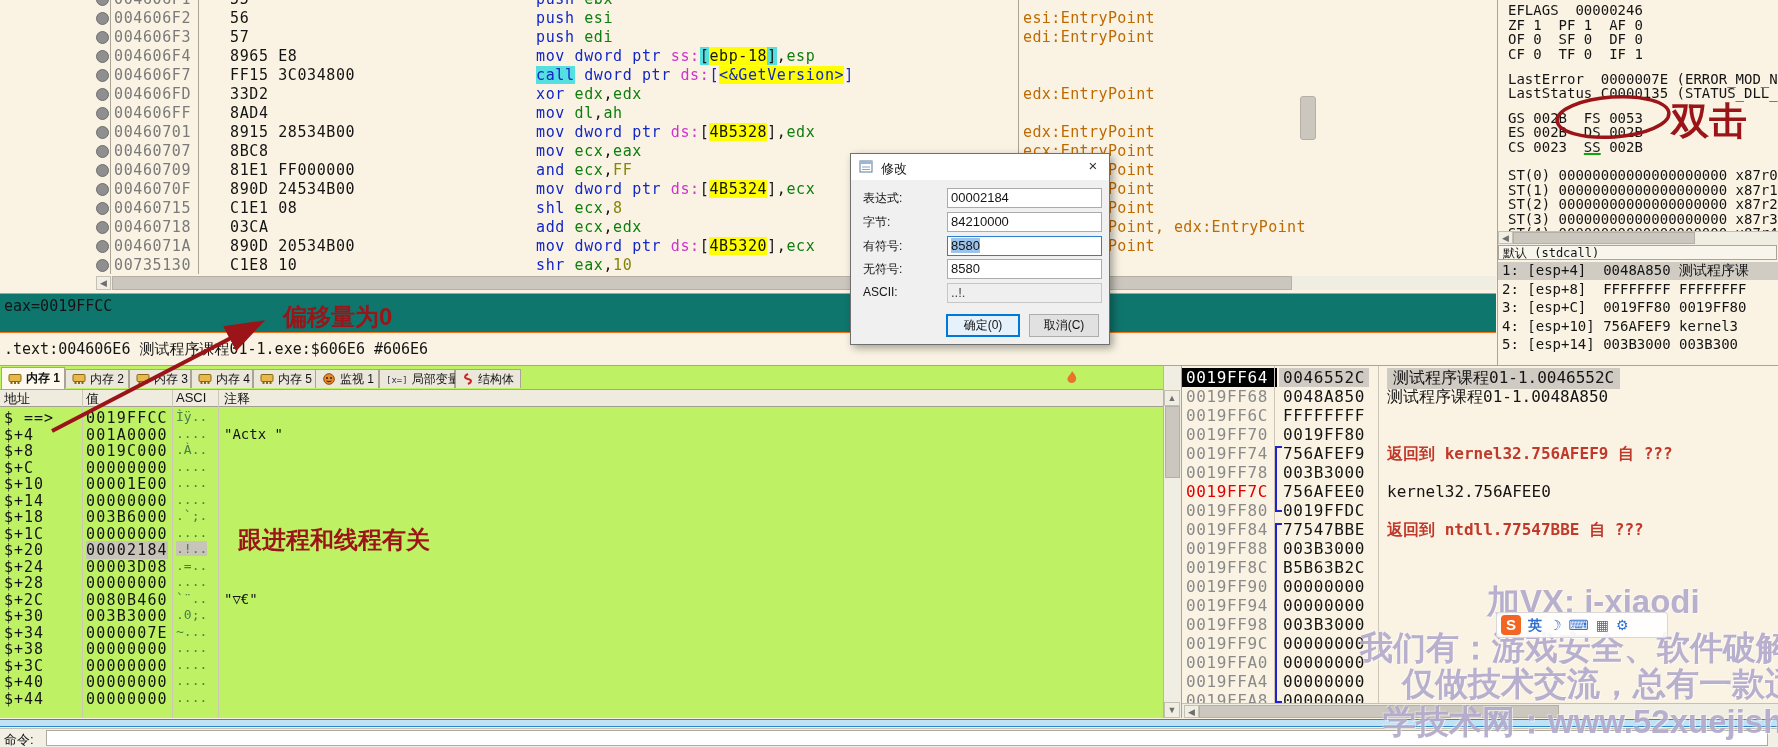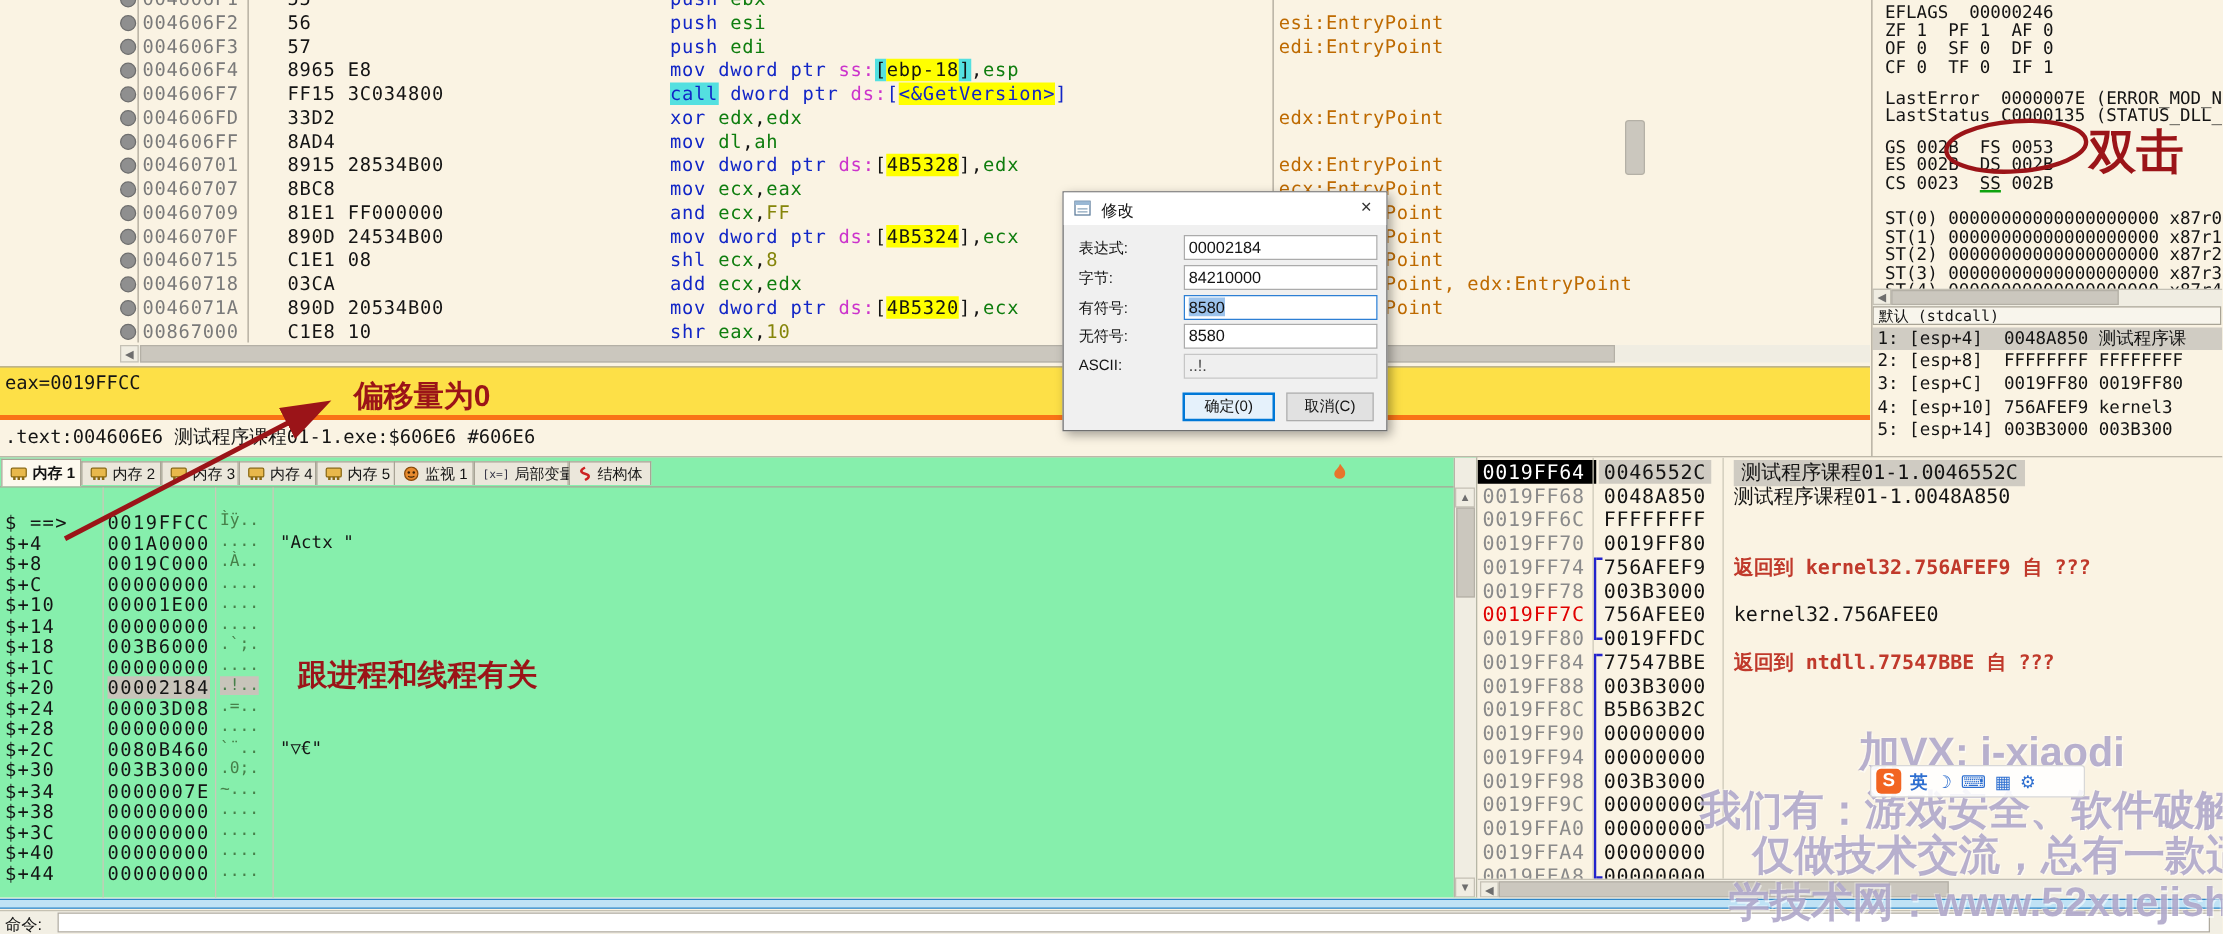--- a/index.html
+++ b/index.html
@@ -38,25 +38,25 @@
          font-size:14px;color:#141414;}
   .ss-underline{text-decoration:underline;text-decoration-color:#0FA30F;text-decoration-thickness:2px;}
   #arg-list .argrow{position:absolute;left:0;width:100%;height:18px;white-space:pre;
          font-family:"DejaVu Sans Mono",monospace;font-size:14px;color:#141414;padding-left:4px;box-sizing:border-box;}
   .argrow.sel{background:#D0CCC3;}
   #callconv{position:absolute;left:0px;top:245px;width:279px;height:15px;background:#F8F5EC;
             border:1px solid #A9A496;font-family:"DejaVu Sans Mono",monospace;font-size:12px;
             line-height:14px;padding-left:4px;box-sizing:border-box;color:#141414;}
   
   #infobox{position:absolute;left:0;top:293px;width:1496px;height:38px;border-top:1px solid #A9A496;
-           border-bottom:4px solid #f97316;background:#fde047;}
+           border-bottom:1px solid #f97316;background:#0f766e;}
   #eax-line{position:absolute;left:4px;top:3px;font-size:15px;color:#141414;}
   #status-line{position:absolute;left:4px;top:340px;font-size:15px;color:#141414;}
   
-  #dump{position:absolute;left:0;top:366px;width:1181px;height:352px;overflow:hidden;background:#86efac;}
+  #dump{position:absolute;left:0;top:366px;width:1181px;height:352px;overflow:hidden;background:#bef264;}
   #dump-tabs{position:absolute;left:0;top:1px;height:22px;width:100%;border-bottom:1px solid #A9A496;}
   .tab{position:absolute;top:2px;height:19px;border:1px solid #A9A496;border-bottom:none;
        background:#EBE7DB;font-size:12px;color:#141414;display:flex;align-items:center;
        gap:4px;padding:0 6px;box-sizing:border-box;white-space:nowrap;}
   .tab.active{background:#FDF9EE;top:0px;height:22px;font-weight:bold;}
   .tab .ticon{display:inline-block;line-height:0;}
   #dump-header{position:absolute;left:0;top:24px;width:1163px;height:16px;background:#EFEBDF;
                border-bottom:1px solid #A39E90;font-size:13px;color:#141414;}
   #dump-header span{position:absolute;top:0;}
   .mrow{position:absolute;left:0;width:1163px;height:17px;}
@@ -138,21 +138,21 @@
       <div class="drow" style="top: 66px;"><span class="bp-dot"></span><span class="d-addr">004606F7</span><span class="d-bytes">FF15 3C034800</span><span class="d-instr"><span class="tk-hb">call</span><span class="tk-p"> </span><span class="tk-m">dword ptr </span><span class="tk-s">ds:</span><span class="tk-b">[</span><span class="tk-hy">&lt;&amp;GetVersion&gt;</span><span class="tk-b">]</span></span><span class="d-comment"></span></div>
       <div class="drow" style="top: 85px;"><span class="bp-dot"></span><span class="d-addr">004606FD</span><span class="d-bytes">33D2</span><span class="d-instr"><span class="tk-m">xor</span><span class="tk-p"> </span><span class="tk-r">edx</span><span class="tk-p">,</span><span class="tk-r">edx</span></span><span class="d-comment">edx:EntryPoint</span></div>
       <div class="drow" style="top: 104px;"><span class="bp-dot"></span><span class="d-addr">004606FF</span><span class="d-bytes">8AD4</span><span class="d-instr"><span class="tk-m">mov</span><span class="tk-p"> </span><span class="tk-r">dl</span><span class="tk-p">,</span><span class="tk-r">ah</span></span><span class="d-comment"></span></div>
       <div class="drow" style="top: 123px;"><span class="bp-dot"></span><span class="d-addr">00460701</span><span class="d-bytes">8915 28534B00</span><span class="d-instr"><span class="tk-m">mov dword ptr </span><span class="tk-s">ds:</span><span class="tk-p">[</span><span class="tk-hn">4B5328</span><span class="tk-p">]</span><span class="tk-p">,</span><span class="tk-r">edx</span></span><span class="d-comment">edx:EntryPoint</span></div>
       <div class="drow" style="top: 142px;"><span class="bp-dot"></span><span class="d-addr">00460707</span><span class="d-bytes">8BC8</span><span class="d-instr"><span class="tk-m">mov</span><span class="tk-p"> </span><span class="tk-r">ecx</span><span class="tk-p">,</span><span class="tk-r">eax</span></span><span class="d-comment">ecx:EntryPoint</span></div>
       <div class="drow" style="top: 161px;"><span class="bp-dot"></span><span class="d-addr">00460709</span><span class="d-bytes">81E1 FF000000</span><span class="d-instr"><span class="tk-m">and</span><span class="tk-p"> </span><span class="tk-r">ecx</span><span class="tk-p">,</span><span class="tk-n">FF</span></span><span class="d-comment">ecx:EntryPoint</span></div>
       <div class="drow" style="top: 180px;"><span class="bp-dot"></span><span class="d-addr">0046070F</span><span class="d-bytes">890D 24534B00</span><span class="d-instr"><span class="tk-m">mov dword ptr </span><span class="tk-s">ds:</span><span class="tk-p">[</span><span class="tk-hn">4B5324</span><span class="tk-p">]</span><span class="tk-p">,</span><span class="tk-r">ecx</span></span><span class="d-comment">ecx:EntryPoint</span></div>
       <div class="drow" style="top: 199px;"><span class="bp-dot"></span><span class="d-addr">00460715</span><span class="d-bytes">C1E1 08</span><span class="d-instr"><span class="tk-m">shl</span><span class="tk-p"> </span><span class="tk-r">ecx</span><span class="tk-p">,</span><span class="tk-n">8</span></span><span class="d-comment">ecx:EntryPoint</span></div>
       <div class="drow" style="top: 218px;"><span class="bp-dot"></span><span class="d-addr">00460718</span><span class="d-bytes">03CA</span><span class="d-instr"><span class="tk-m">add</span><span class="tk-p"> </span><span class="tk-r">ecx</span><span class="tk-p">,</span><span class="tk-r">edx</span></span><span class="d-comment">ecx:EntryPoint, edx:EntryPoint</span></div>
       <div class="drow" style="top: 237px;"><span class="bp-dot"></span><span class="d-addr">0046071A</span><span class="d-bytes">890D 20534B00</span><span class="d-instr"><span class="tk-m">mov dword ptr </span><span class="tk-s">ds:</span><span class="tk-p">[</span><span class="tk-hn">4B5320</span><span class="tk-p">]</span><span class="tk-p">,</span><span class="tk-r">ecx</span></span><span class="d-comment">ecx:EntryPoint</span></div>
-      <div class="drow" style="top: 256px;"><span class="bp-dot"></span><span class="d-addr">00867000</span><span class="d-bytes">C1E8 10</span><span class="d-instr"><span class="tk-m">shr</span><span class="tk-p"> </span><span class="tk-r">eax</span><span class="tk-p">,</span><span class="tk-n">10</span></span><span class="d-comment"></span></div>
+      <div class="drow" style="top: 256px;"><span class="bp-dot"></span><span class="d-addr">00735130</span><span class="d-bytes">C1E8 10</span><span class="d-instr"><span class="tk-m">shr</span><span class="tk-p"> </span><span class="tk-r">eax</span><span class="tk-p">,</span><span class="tk-n">10</span></span><span class="d-comment"></span></div>
     </div>
   <div class="vline" style="left:110px;top:0;height:274px;"></div>
   <div class="vline" style="left:198px;top:0;height:274px;"></div>
   <div class="vline" style="left:1018px;top:0;height:274px;"></div>
 
   <div class="sb-track" style="left:96px;top:276px;width:1400px;height:14px;"></div>
   <div class="sb-btn" style="left:96px;top:276px;width:13px;height:12px;">◀</div>
   <div class="sb-thumb" style="left:112px;top:276px;width:1178px;height:12px;"></div>
 
   <div class="sb-thumb" style="left:1300px;top:96px;width:14px;height:42px;border-radius:3px;"></div>
@@ -258,20 +258,26 @@
         <span class="ticon"><span style="font-size:9px;color:#334;font-family:DejaVu Sans Mono,monospace;">[x=]</span></span>
         <span>局部变量</span>
       </div>
       <div class="tab" style="left: 455px; width: 66px;">
         <span class="ticon"><svg width="12" height="12">
             <path d="M6 1 C2 3 2 5 6 6 C10 7 10 9 6 11" stroke="#CC2222" stroke-width="2" fill="none"></path>
           </svg></span>
         <span>结构体</span>
       </div>
     </div>
+  <div id="dump-header">
+    <span style="left:4px;">地址</span>
+    <span style="left:86px;">值</span>
+    <span style="left:176px;">ASCI</span>
+    <span style="left:224px;">注释</span>
+  </div>
   <div>
       <div class="mrow" style="top: 43px;">
         <span class="m-addr">$ ==&gt;</span>
         <span class="m-val">0019FFCC</span>
         <span class="m-ascii">Ìÿ..</span>
         <span class="m-comment"></span>
       </div>
       <div class="mrow" style="top: 59.5px;">
         <span class="m-addr">$+4</span>
         <span class="m-val">001A0000</span>

